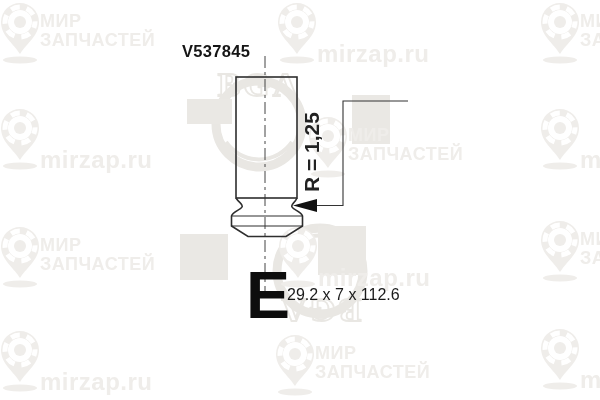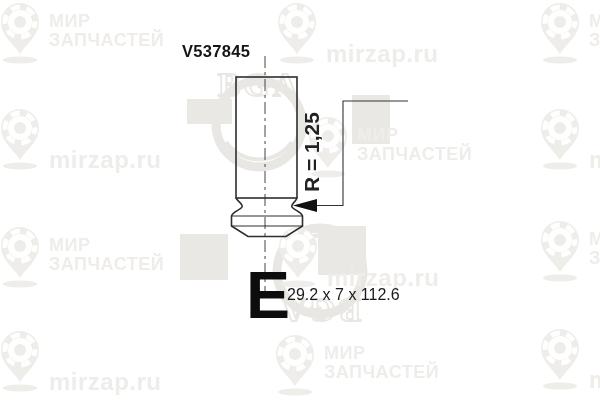--- a/index.html
+++ b/index.html
@@ -1,21 +1,21 @@
 <!DOCTYPE html>
 <html><head>
 <meta charset="utf-8">
 <style>
   html,body{margin:0;padding:0;background:#fff;}
   #stage{
     position:relative;width:600px;height:400px;overflow:hidden;
     background:#ffffff;font-family:"Liberation Sans","DejaVu Sans",sans-serif;
   }
   
-  .wm{position:absolute;display:flex;gap:9px;align-items:flex-start;pointer-events:none;}
+  .wm{position:absolute;display:flex;align-items:flex-start;pointer-events:none;}
   .wm-text{color:#efedea;font-weight:800;}
   .wm-text.mir{margin-top:10px;font-size:18px;line-height:19px;letter-spacing:.5px;text-transform:uppercase;}
   .wm-text.zap{margin-top:38px;font-size:24px;letter-spacing:.5px;}
   .wm-square{position:absolute;}
   .bga-wm{position:absolute;}
   .bga-letters{
     font-family:"Liberation Serif","DejaVu Serif",serif;font-weight:700;
     letter-spacing:3px;
   }
   

